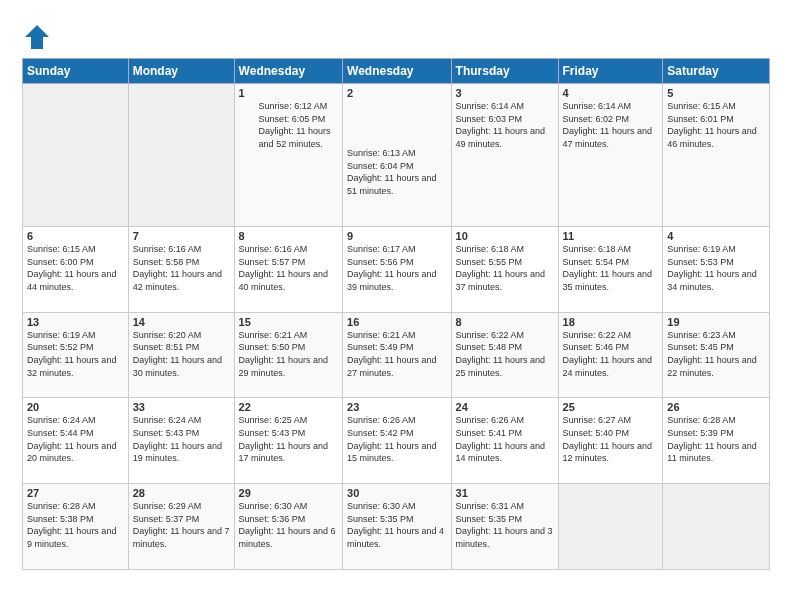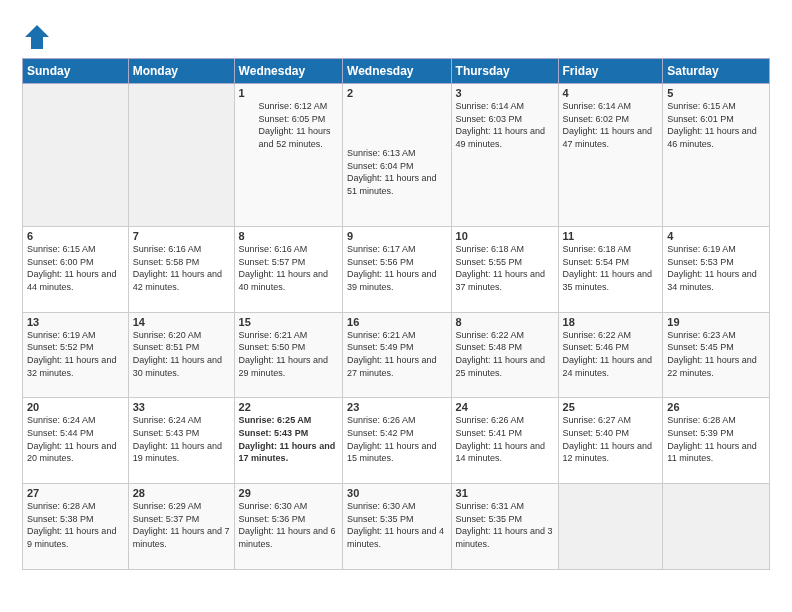--- a/index.html
+++ b/index.html
@@ -261,21 +261,21 @@
 Daylight: 11 hours and 20 minutes.</div>
           </td>
           <td>
             <span class="day-number">33</span>
             <div class="day-info" style="white-space: pre-line;">Sunrise: 6:24 AM
 Sunset: 5:43 PM
 Daylight: 11 hours and 19 minutes.</div>
           </td>
           <td>
             <span class="day-number">22</span>
-            <div class="day-info" style="white-space: pre-line; font-weight: bold;">Sunrise: 6:25 AM
+            <div class="day-info" style="white-space: pre-line;">Sunrise: 6:25 AM
 Sunset: 5:43 PM
 Daylight: 11 hours and 17 minutes.</div>
           </td>
           <td>
             <span class="day-number">23</span>
             <div class="day-info" style="white-space: pre-line;">Sunrise: 6:26 AM
 Sunset: 5:42 PM
 Daylight: 11 hours and 15 minutes.</div>
           </td>
           <td>

